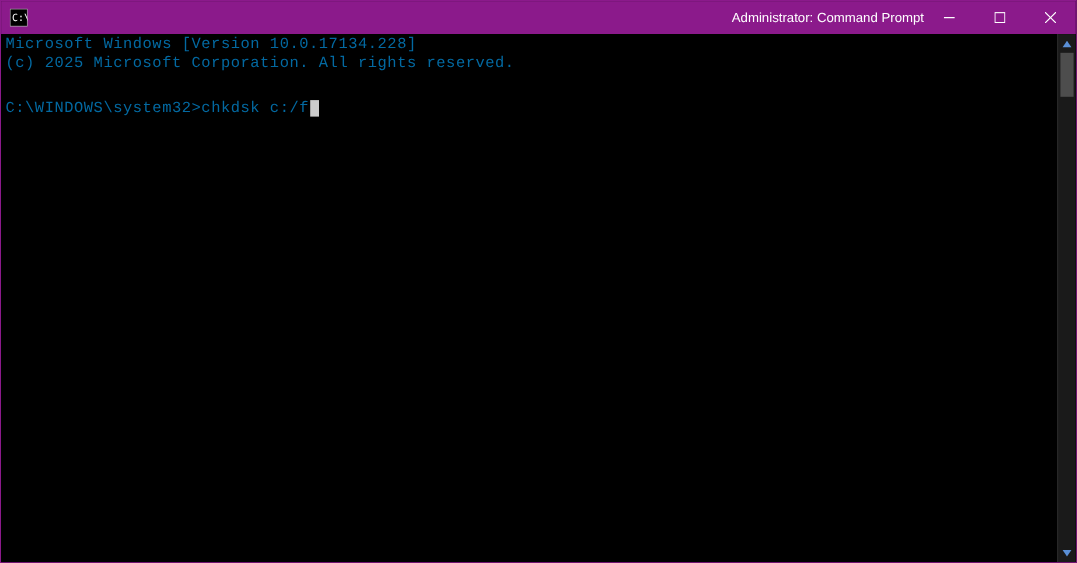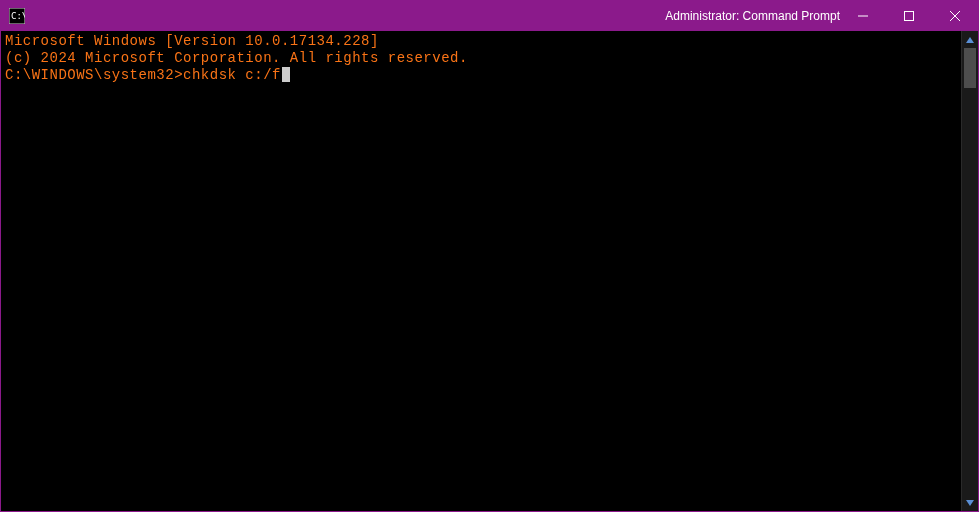--- a/index.html
+++ b/index.html
@@ -67,33 +67,34 @@
     }
     .content-area {
       flex: 1;
       display: flex;
       background: #000;
       overflow: hidden;
     }
     .terminal {
       flex: 1;
       background: #000;
-      color: #f97316;
+      color: #0369a1;
       font-family: 'Consolas', 'Courier New', monospace;
       font-size: 14px;
       line-height: 17px;
       padding: 2px 0 12px 4px;
       white-space: pre;
       letter-spacing: 0.5px;
     }
     .terminal-line {
       display: block;
     }
     .prompt-line {
       display: flex;
+      margin-top: 24px;
     }
     .scrollbar {
       width: 17px;
       background: #1a1a1a;
       display: flex;
       flex-direction: column;
       border-left: 1px solid #2a2a2a;
     }
     .scroll-arrow {
       height: 17px;
@@ -150,21 +151,21 @@
       </div>
       <div class="titlebar-btn close">
         <svg viewBox="0 0 10 10">
             <line x1="0" y1="0" x2="10" y2="10" stroke="#fff" stroke-width="1"></line>
             <line x1="10" y1="0" x2="0" y2="10" stroke="#fff" stroke-width="1"></line>
           </svg>
       </div>
     </div>
   </div>
   <div class="content-area">
-    <div class="terminal"><span class="terminal-line">Microsoft Windows [Version 10.0.17134.228]</span><span class="terminal-line">(c) 2024 Microsoft Corporation. All rights reserved.</span><span class="terminal-line"></span><span class="prompt-line"><span>C:\WINDOWS\system32&gt;</span><span>chkdsk c:/f</span><span class="cursor"></span></span></div>
+    <div class="terminal"><span class="terminal-line">Microsoft Windows [Version 10.0.17134.228]</span><span class="terminal-line">(c) 2025 Microsoft Corporation. All rights reserved.</span><span class="terminal-line"></span><span class="prompt-line"><span>C:\WINDOWS\system32&gt;</span><span>chkdsk c:/f</span><span class="cursor"></span></span></div>
     <div class="scrollbar">
       <div class="scroll-arrow">
         <svg width="10" height="10" viewBox="0 0 10 10">
             <polygon points="5,2 9,8 1,8" fill="#5a8fd6"></polygon>
           </svg>
       </div>
       <div class="scroll-track">
         <div class="scroll-thumb"></div>
       </div>
       <div class="scroll-arrow">

